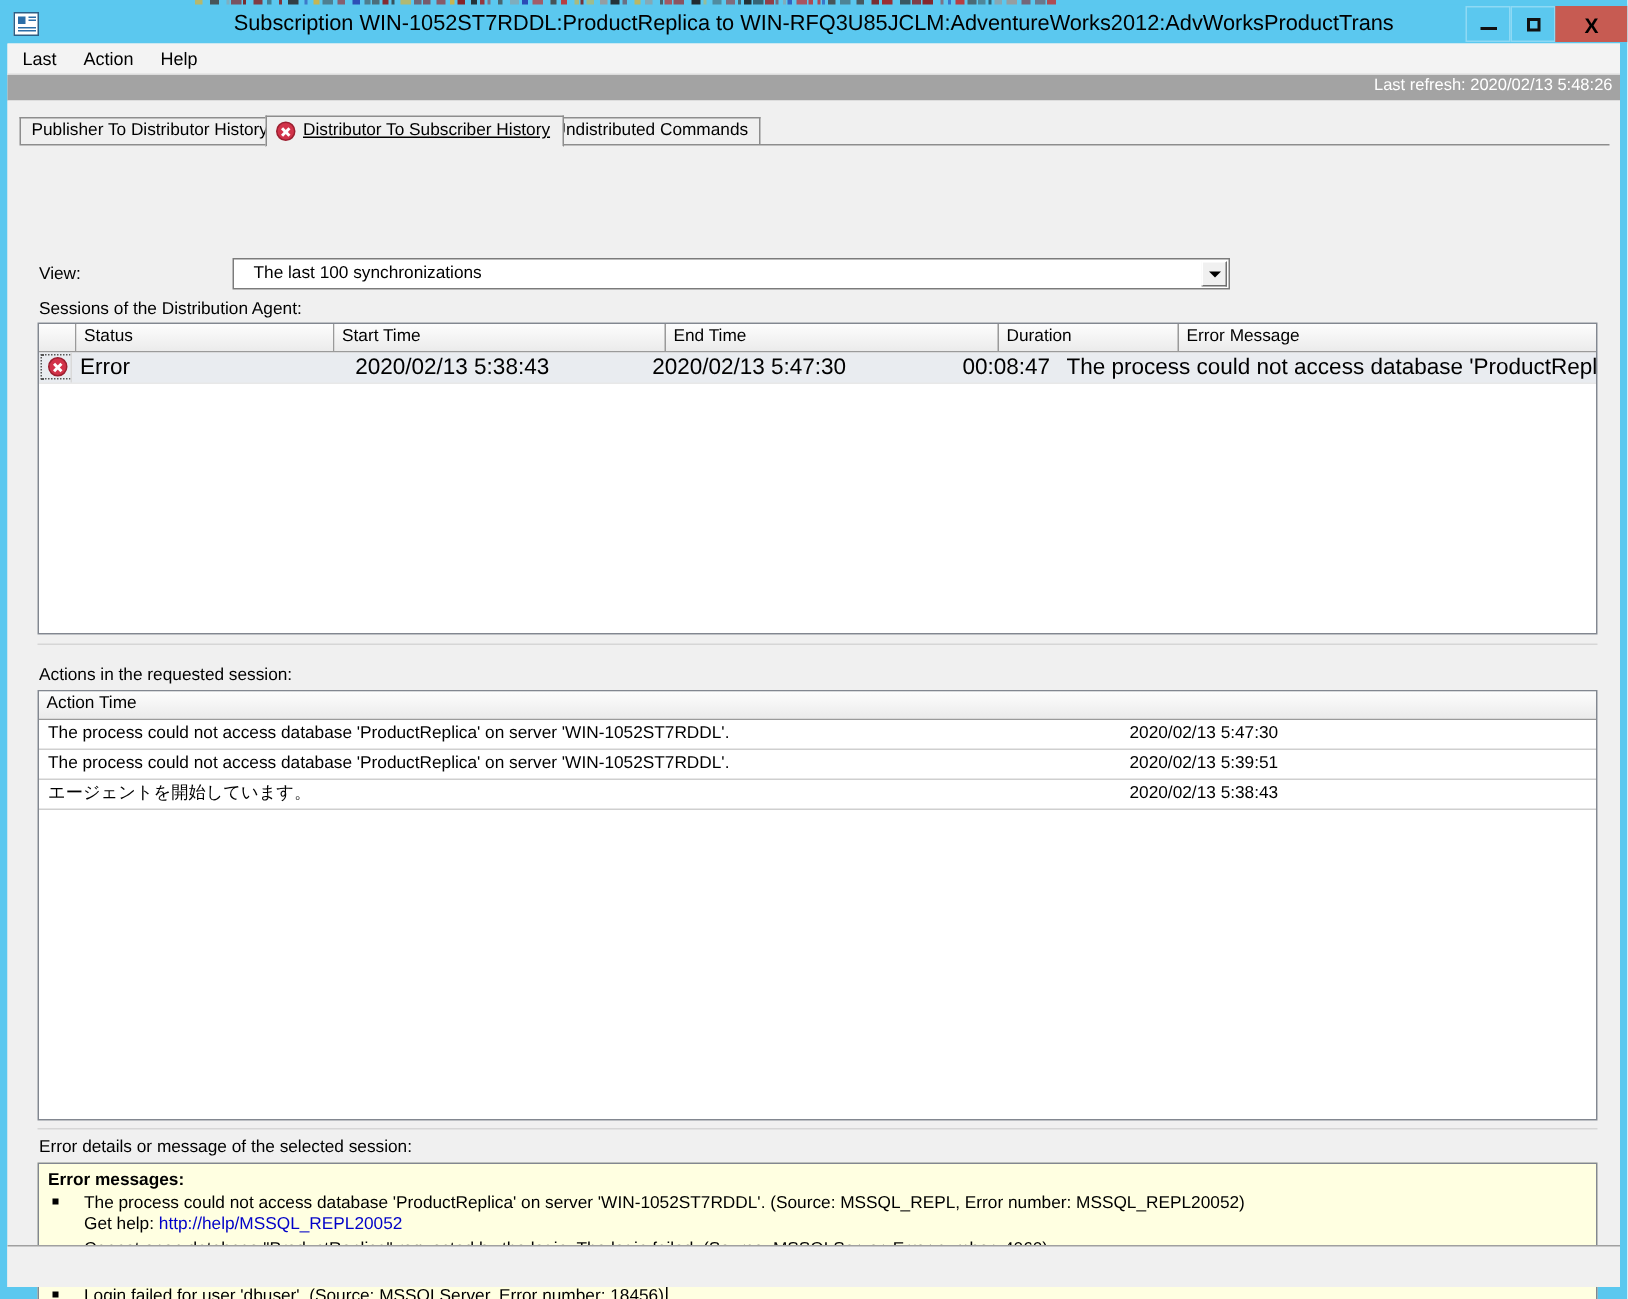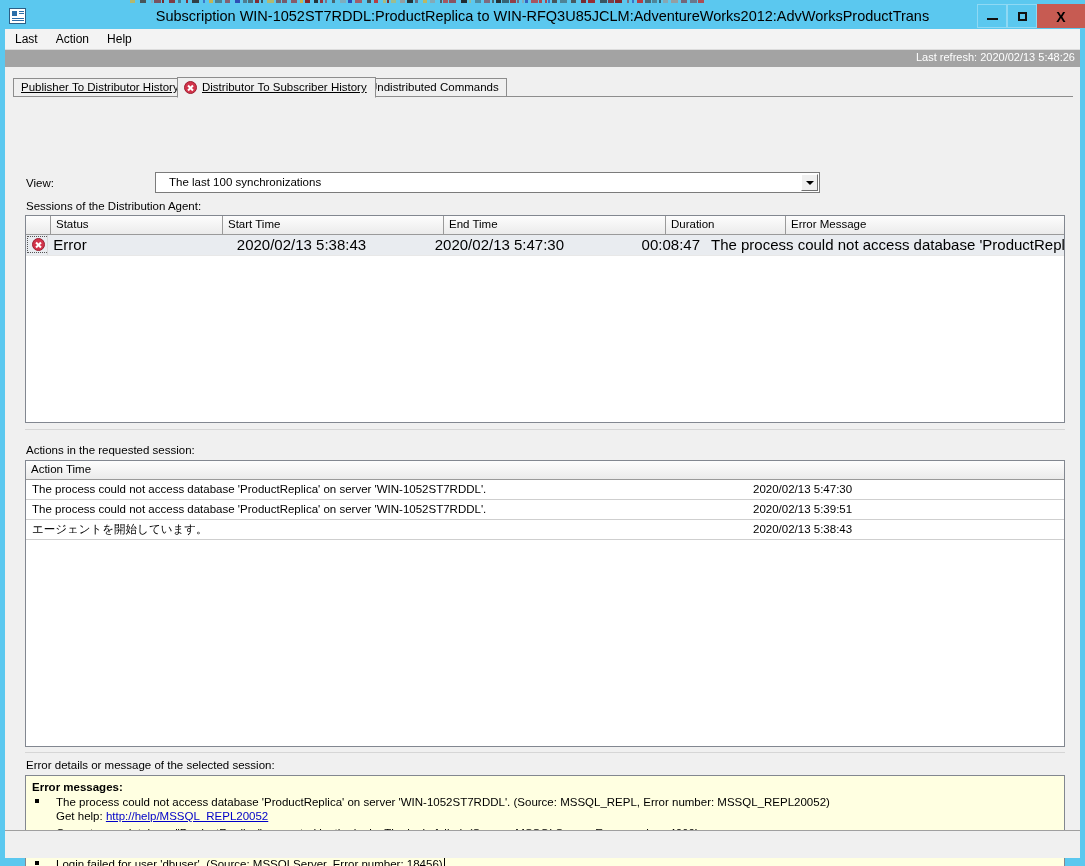--- a/index.html
+++ b/index.html
@@ -389,21 +389,20 @@
   .err-item .bullet {
     position: absolute;
     left: 3px; top: 4px;
     width: 4px; height: 4px;
     background: #000;
   }
   .err-line { white-space: nowrap; }
   .err-help { white-space: nowrap; }
   .err-link {
     color: #0000c8;
-    text-decoration: underline;
     cursor: pointer;
   }
   .caret {
     display: inline-block;
     width: 1px;
     height: 11px;
     background: #000;
     vertical-align: -1px;
     margin-left: 1px;
   }
@@ -533,21 +532,21 @@
       <div class="menu-item">Help</div>
     </div>
 
     <div class="refreshbar">
       <div class="refresh-text">Last refresh: 2020/02/13 5:48:26</div>
     </div>
 
     <div class="page">
 
       <div class="tabstrip">
-        <div class="tab" style="left:0px;text-decoration:underline;">
+        <div class="tab" style="left:0px;">
           <span>Publisher To Distributor History</span>
         </div>
         <div class="tab selected" style="left:164px;text-decoration:underline;">
           <span class="err-icon tab-err-icon"></span>
           <span>Distributor To Subscriber History</span>
         </div>
         <div class="tab" style="left:348px;">
           <span>Undistributed Commands</span>
         </div>
       </div>

